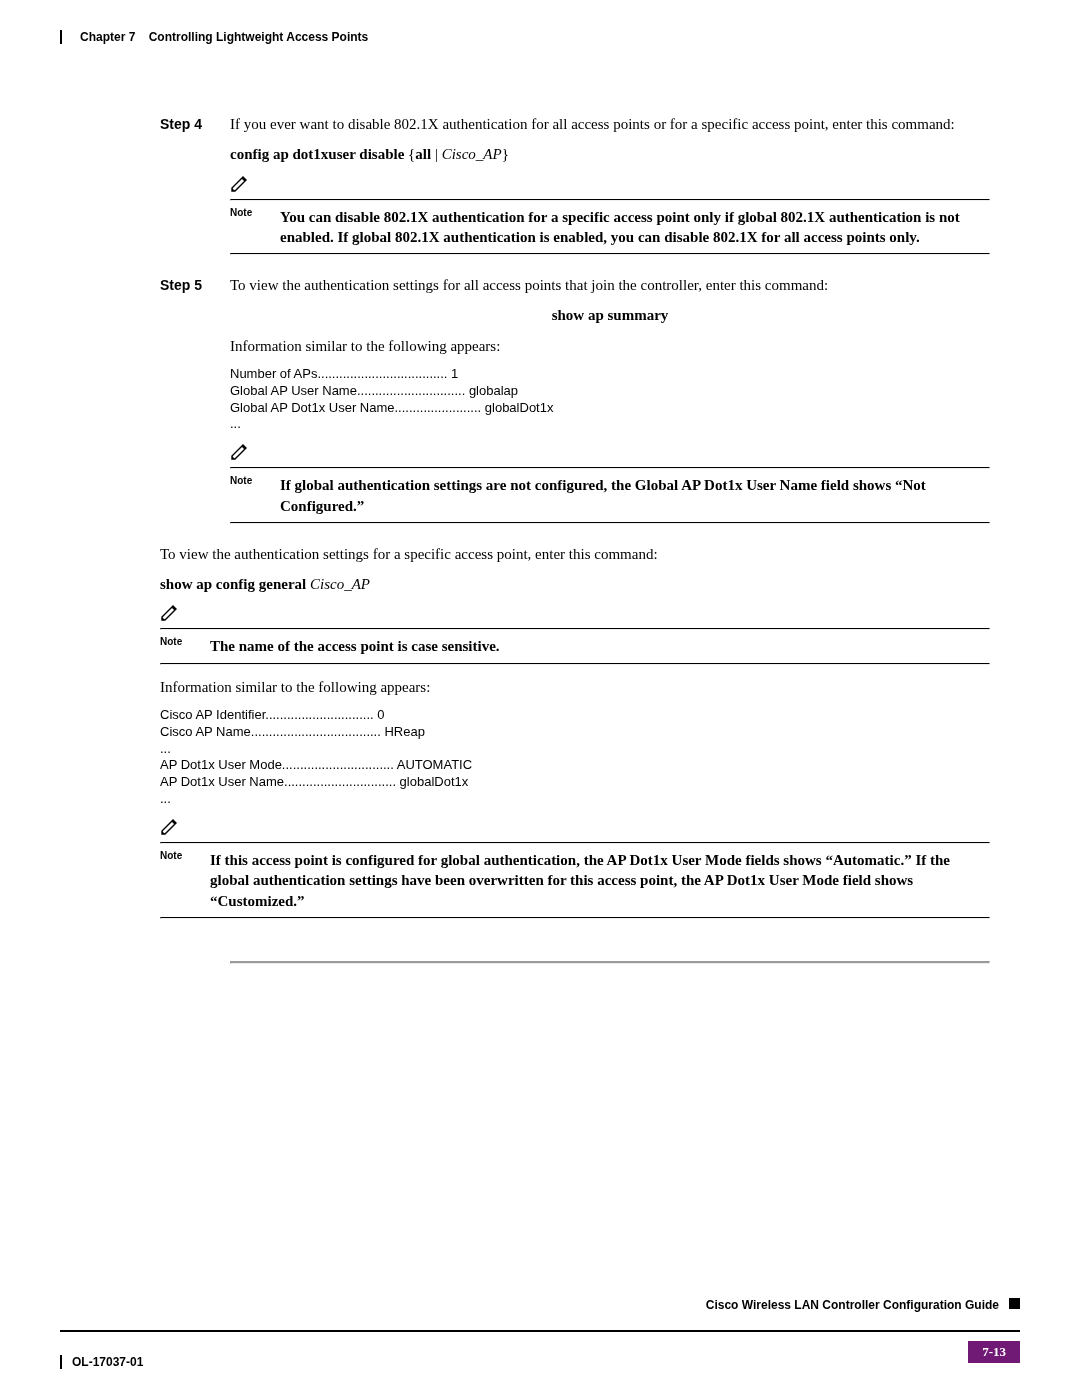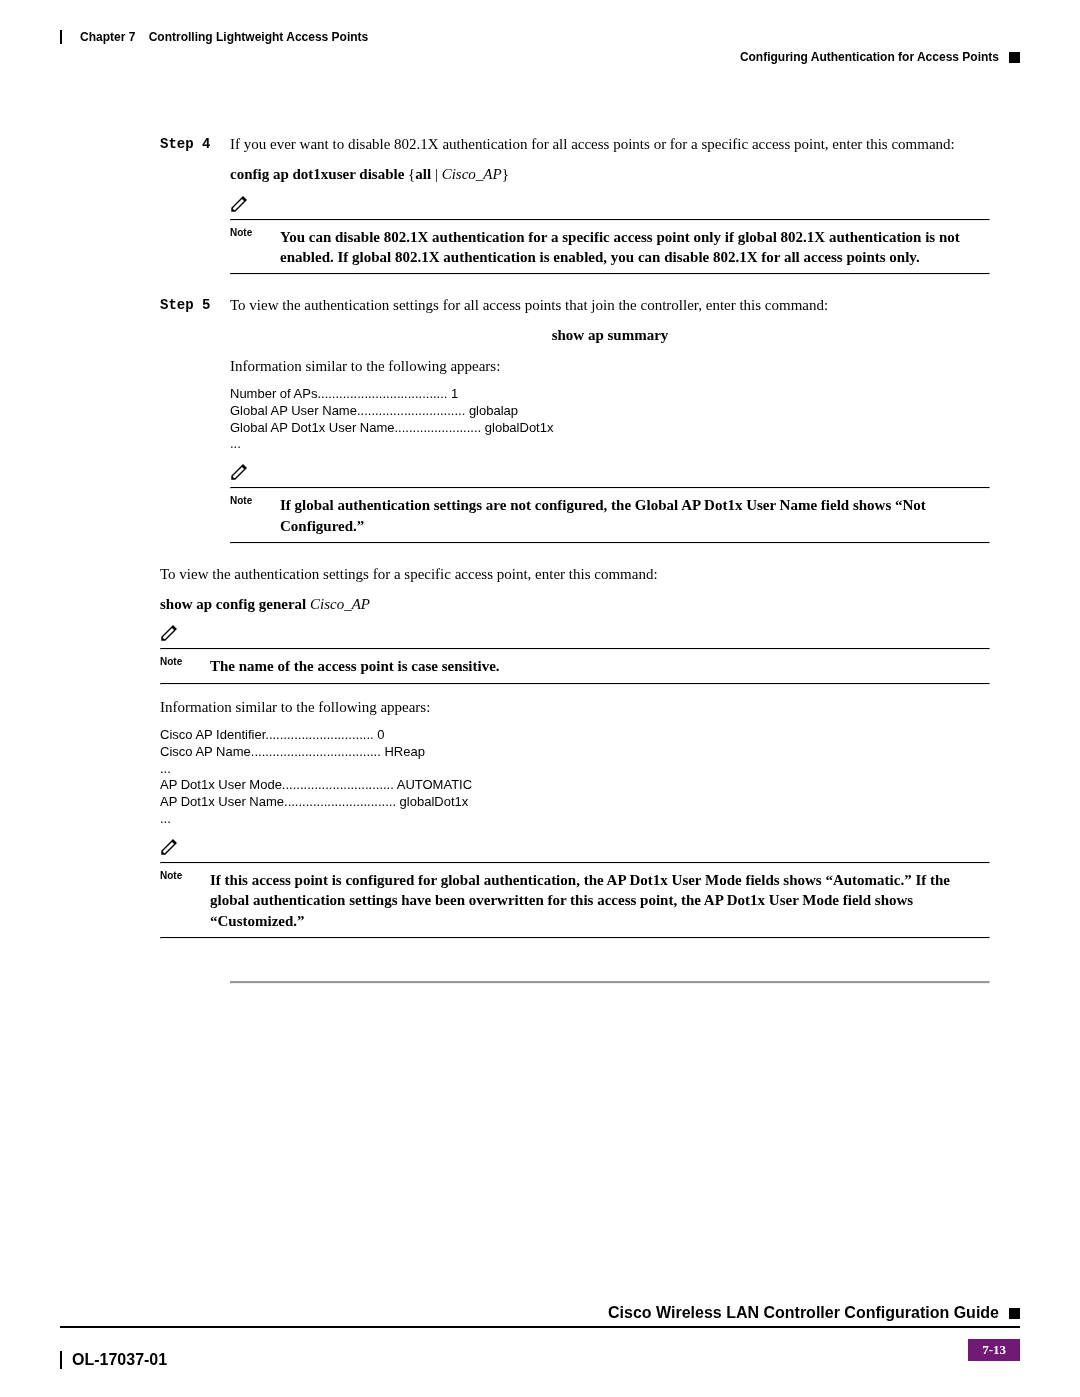--- a/index.html
+++ b/index.html
@@ -50,21 +50,21 @@
     margin-left: 100px;
     margin-right: 30px;
   }
   .step-row {
     display: flex;
     margin-top: 8px;
   }
   .step-label {
     width: 70px;
     flex: 0 0 70px;
-    font-family: Liberation Mono, monospace;
+    font-family: Liberation Sans, sans-serif;
     font-size: 14px;
     font-weight: bold;
     padding-top:2px;
   }
   .step-body {
     flex: 1;
   }
   .step-body p {
     margin: 0 0 10px 0;
     line-height: 1.35;
@@ -120,35 +120,34 @@
   .footer {
     position:absolute;
     bottom:28px;
     left:60px;
     right:60px;
   }
   .footer-top {
     display:flex;
     justify-content:flex-end;
     font-family: Arial, Helvetica, sans-serif;
-    font-size:16px;
+    font-size:12px;
     font-weight:bold;
     border-bottom:2px solid #000;
-    padding-bottom:4px;
-    align-items:center;
+    padding-bottom:18px;
   }
   .footer-bottom {
     display:flex;
     justify-content:space-between;
     align-items:center;
     margin-top:3px;
   }
   .footer-doc {
     font-family: Arial, Helvetica, sans-serif;
-    font-size:16px;
+    font-size:12px;
     font-weight:bold;
     border-left:2px solid #000;
     padding-left:10px;
     margin-top:20px;
   }
   .footer-page {
     background:#701a75;
     color:#fff;
     font-family: Liberation Serif, serif;
     font-size:13px;
@@ -165,24 +164,20 @@
   }
 </style>
 </head>
 <body>
 
 <div class="page">
 
   <div class="header">
     <div class="header-line1">
       <span>Chapter 7</span>&nbsp;&nbsp;&nbsp;&nbsp;<span>Controlling Lightweight Access Points</span>
-    </div>
-    <div class="header-line2-wrap">
-      <span class="header-line2">Configuring Authentication for Access Points</span>
-      <span class="header-sq"></span>
     </div>
   </div>
 
   <div class="content">
 
     <div class="step-row">
       <div class="step-label">Step 4</div>
       <div class="step-body">
         <p>If you ever want to disable 802.1X authentication for all access points or for a specific access point, enter this command:</p>
         <p class="cmd-line">

